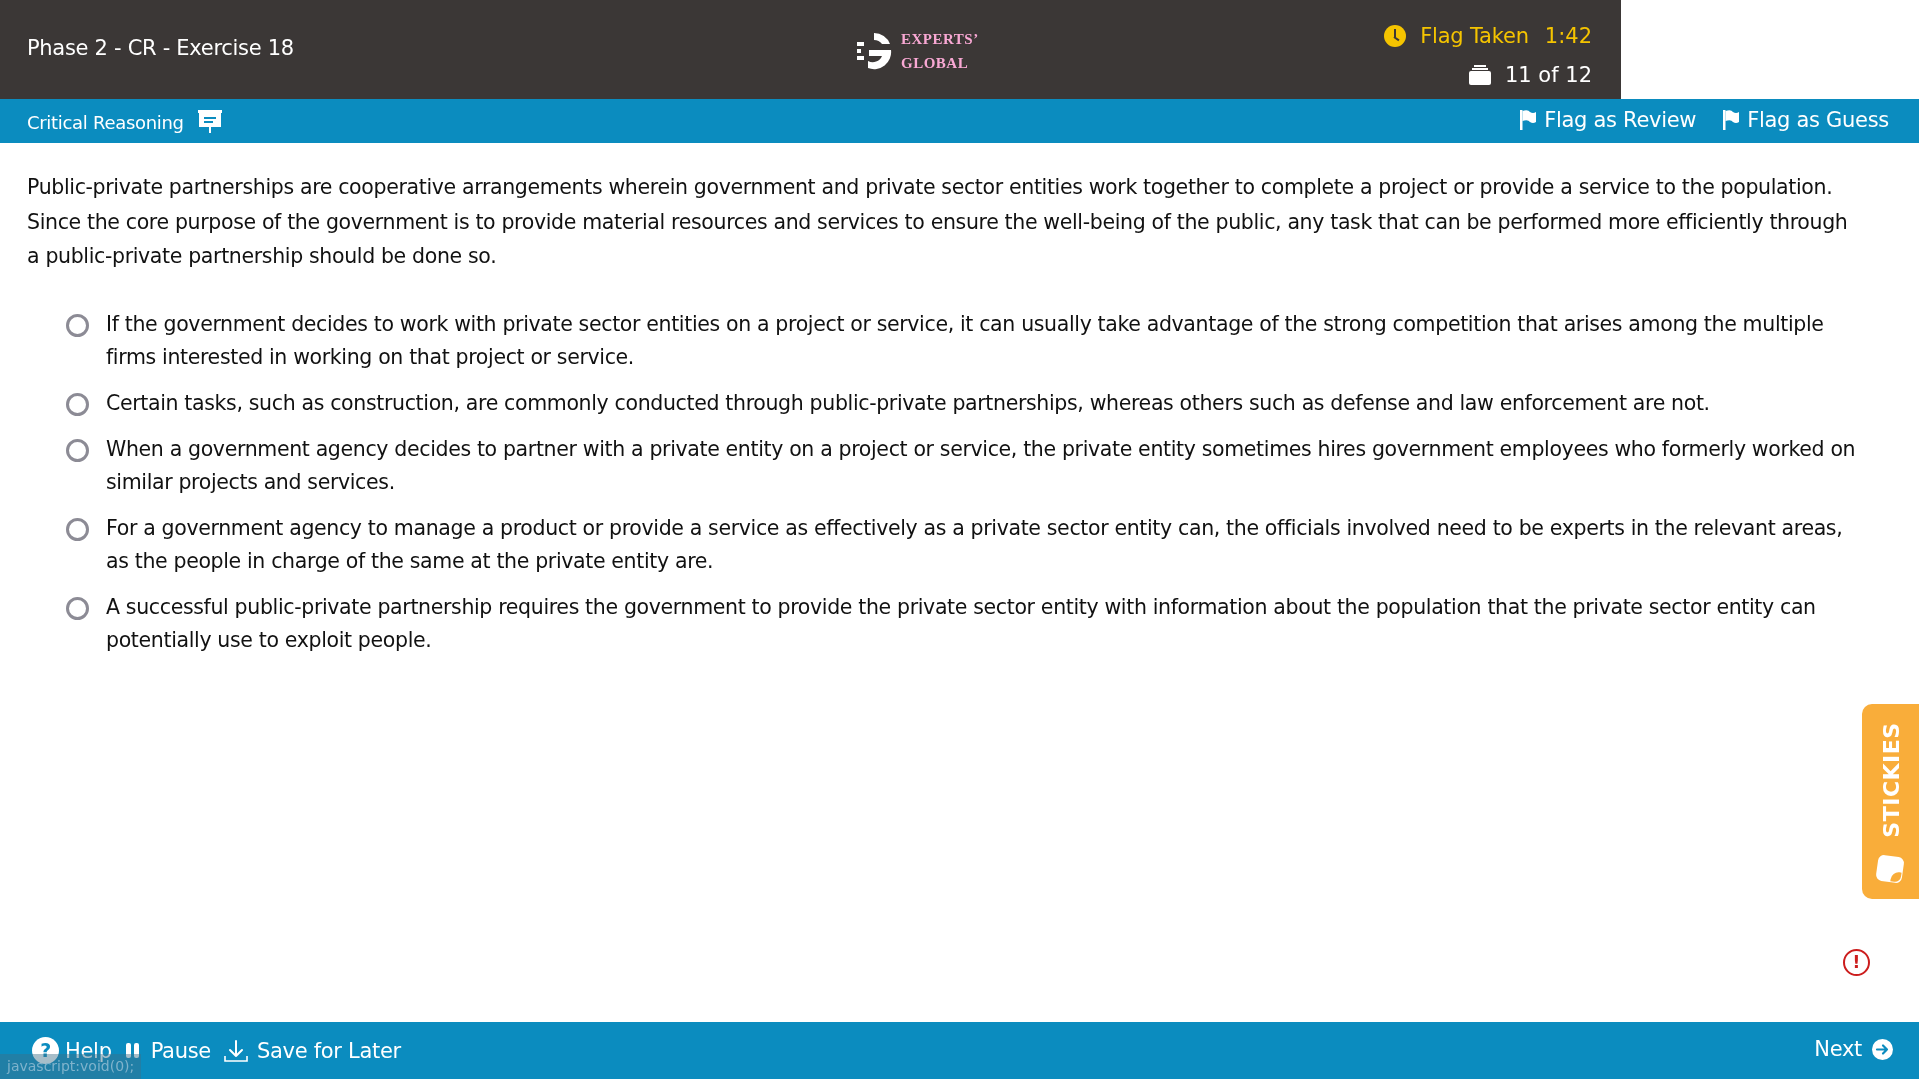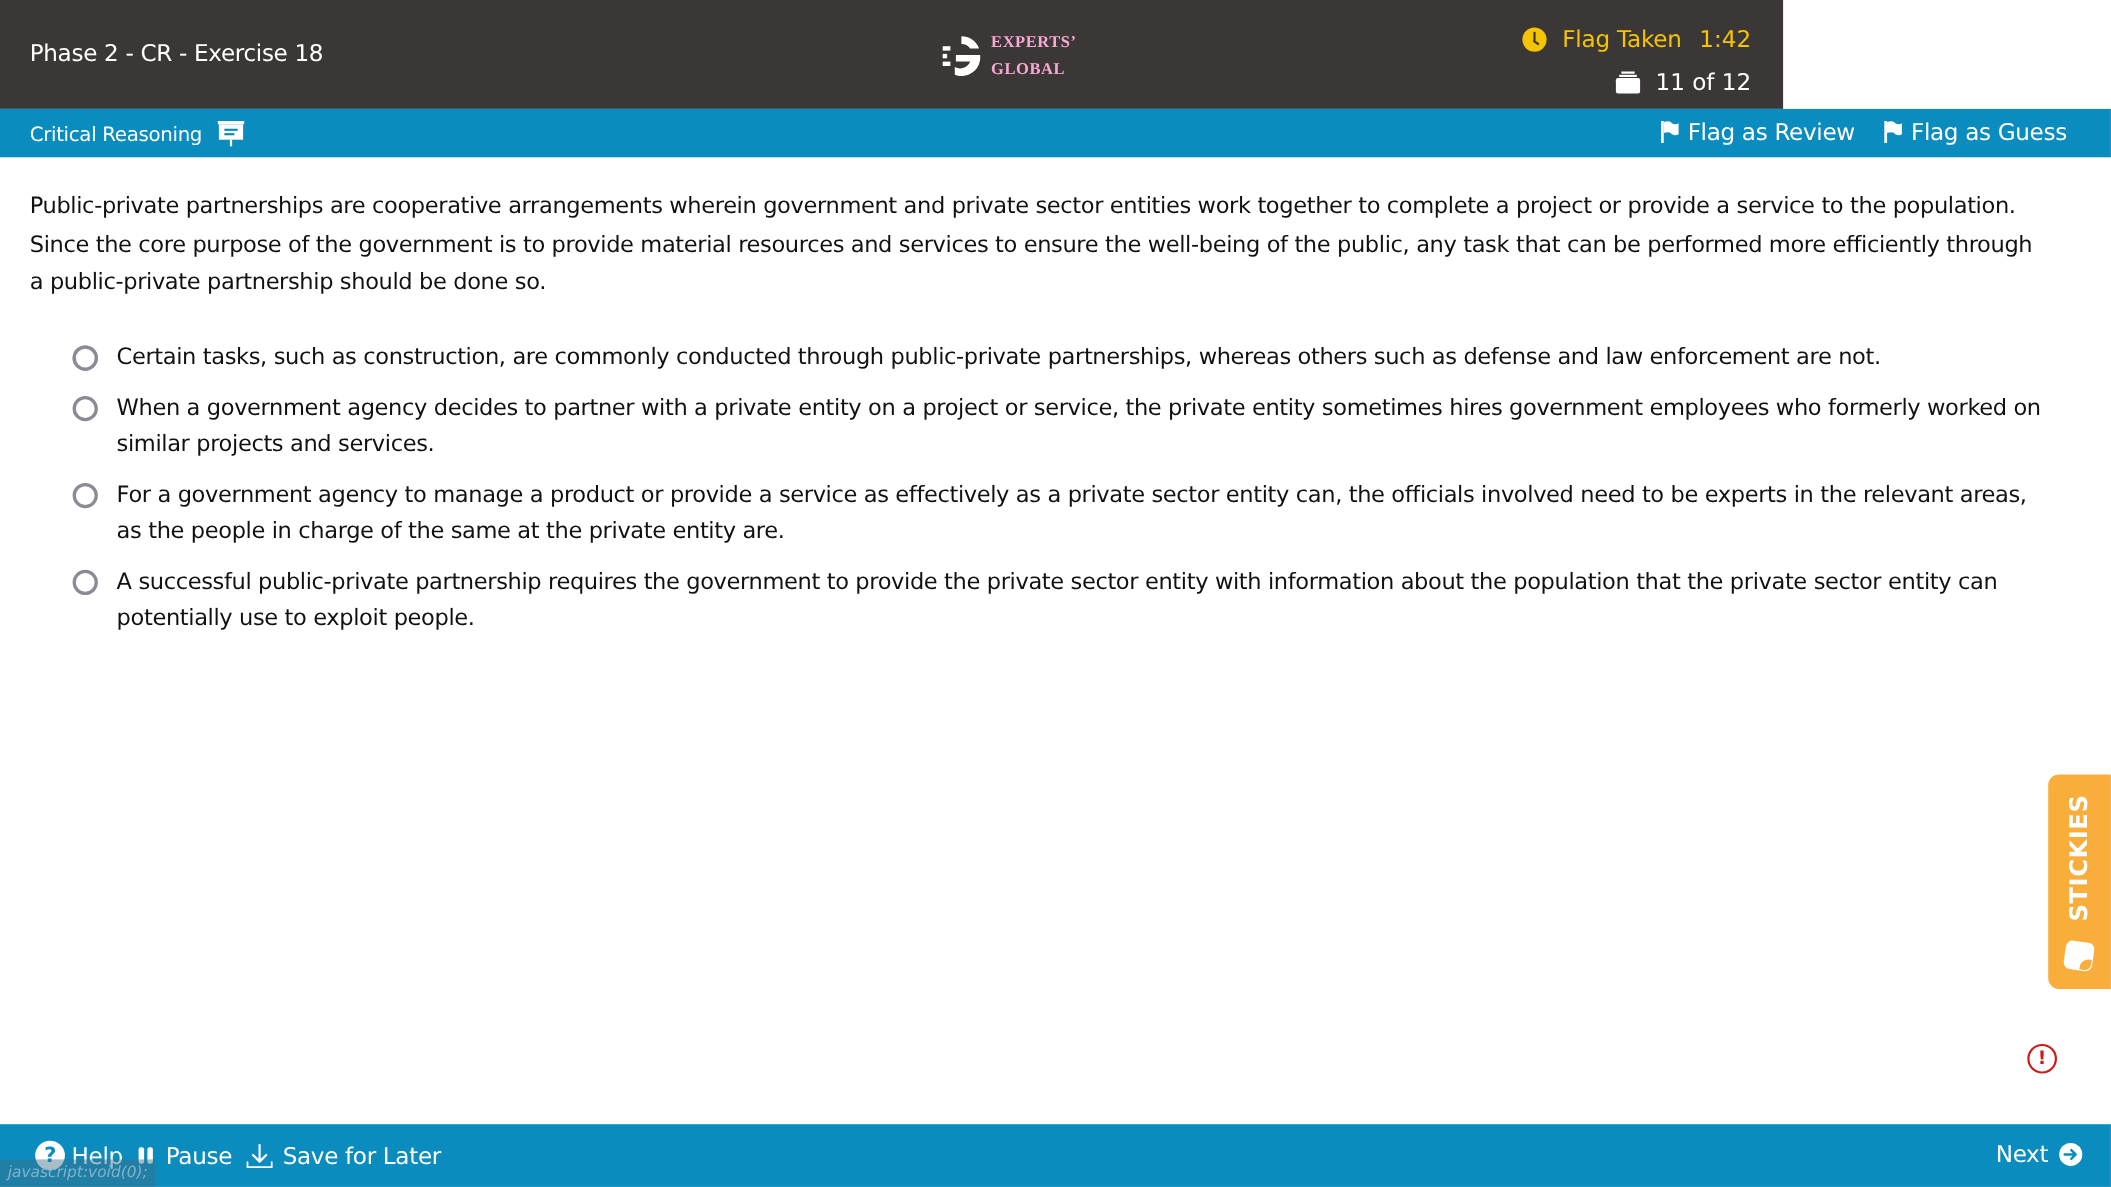--- a/index.html
+++ b/index.html
@@ -25,21 +25,21 @@
 
   
   .subbar { position: absolute; left: 0; top: 99px; width: 1919px; height: 44px; background: #0b8cbf; color: #fff; }
   .subbar .section { position: absolute; left: 27px; top: 11px; font-size: 18px; display: flex; align-items: center; letter-spacing: -0.3px; }
   .subbar .section .board { margin-left: 14px; width: 24px; height: 24px; position: relative; }
   .board .top { position: absolute; left: 0; top: 0; width: 24px; height: 3px; background: #fff; }
   .board .panel { position: absolute; left: 1px; top: 3px; width: 22px; height: 14px; background: #fff; }
   .board .l1 { position: absolute; left: 6px; top: 7px; width: 12px; height: 2px; background: #0b8cbf; }
   .board .l2 { position: absolute; left: 6px; top: 11px; width: 9px; height: 2px; background: #0b8cbf; }
   .board .leg { position: absolute; left: 11px; top: 17px; width: 2px; height: 6px; background: #fff; }
-  .flags { position: absolute; right: 40px; top: 9px; display: flex; font-size: 21px; letter-spacing: -0.3px; text-align: center; }
+  .flags { position: absolute; right: 30px; top: 9px; display: flex; font-size: 21px; letter-spacing: -0.3px; text-align: center; }
   .flag-btn { display: flex; align-items: center; margin-left: 26px; cursor: pointer; }
   .flag-btn svg { width: 18px; height: 22px; margin-right: 7px; }
 
   
   .content { position: absolute; left: 27px; top: 170px; width: 1830px; font-size: 20.5px; line-height: 34.5px; letter-spacing: -0.35px; color: #111; }
   .passage { margin-bottom: 34px; }
   .question { margin-bottom: 18px; }
   .options { list-style: none; margin-left: 39px; }
   .option { position: relative; padding-left: 40px; margin-bottom: 13px; line-height: 33px; cursor: pointer; }
   .option .radio { position: absolute; left: 0; top: 6px; width: 23px; height: 23px; border: 3px solid #8c8b95; border-radius: 50%; background: #fff; }
@@ -57,21 +57,21 @@
   .footer .left { position: absolute; left: 32px; top: 15px; display: flex; align-items: center; }
   .fbtn { display: flex; align-items: center; cursor: pointer; margin-right: 12px; }
   .help-icon { width: 27px; height: 27px; border-radius: 50%; background: #fff; color: #0b8cbf; font-weight: bold; font-size: 19px; line-height: 27px; text-align: center; margin-right: 6px; }
   .pause-icon { display: flex; margin-right: 9px; margin-left: 2px; }
   .pause-icon span { width: 5px; height: 15px; background: #fff; border-radius: 2px; margin-right: 3px; }
   .save-icon { width: 26px; height: 26px; margin-right: 8px; }
   .footer .next { position: absolute; right: 26px; top: 15px; display: flex; align-items: center; cursor: pointer; }
   .next-icon { width: 21px; height: 21px; border-radius: 50%; background: #fff; margin-left: 10px; position: relative; }
   .next-icon svg { position: absolute; left: 3px; top: 3px; width: 15px; height: 15px; }
 
-  .statusbar { position: absolute; left: 0; top: 1054px; height: 25px; padding: 0 7px; background: rgba(60, 110, 135, 0.45); color: #7fb3cc; font-size: 14px; line-height: 25px; font-style: italic; }
+  .statusbar { position: absolute; left: 0; top: 1054px; height: 25px; padding: 0 7px; background: rgba(60, 110, 135, 0.45); color: #7fb3cc; font-size: 14px; line-height: 25px; }
 </style>
 </head>
 <body>
 
 <div class="topbar">
   <div class="title">Phase 2 - CR - Exercise 18</div>
 
   <div class="logo">
     <svg viewBox="0 0 38 42">
       <path d="M19 3 A17 17 0 0 1 35 14 L27 14 A10 10 0 0 0 19 10 Z" fill="#fff"></path>
@@ -129,20 +129,21 @@
       <span>Flag as Guess</span>
     </div>
   </div>
 </div>
 
 <div class="content">
   <p class="passage">Public-private partnerships are cooperative arrangements wherein government and private sector entities work together to complete a project or provide a service to the population. Since the core purpose of the government is to provide material resources and services to ensure the well-being of the public, any task that can be performed more efficiently through a public-private partnership should be done so.</p>
   <ul class="options">
     <li class="option">
       <span class="radio"></span>
+      <span>If the government decides to work with private sector entities on a project or service, it can usually take advantage of the strong competition that arises among the multiple firms interested in working on that project or service.</span>
     </li>
     <li class="option">
       <span class="radio"></span>
       <span>Certain tasks, such as construction, are commonly conducted through public-private partnerships, whereas others such as defense and law enforcement are not.</span>
     </li>
     <li class="option">
       <span class="radio"></span>
       <span>When a government agency decides to partner with a private entity on a project or service, the private entity sometimes hires government employees who formerly worked on similar projects and services.</span>
     </li>
     <li class="option">

